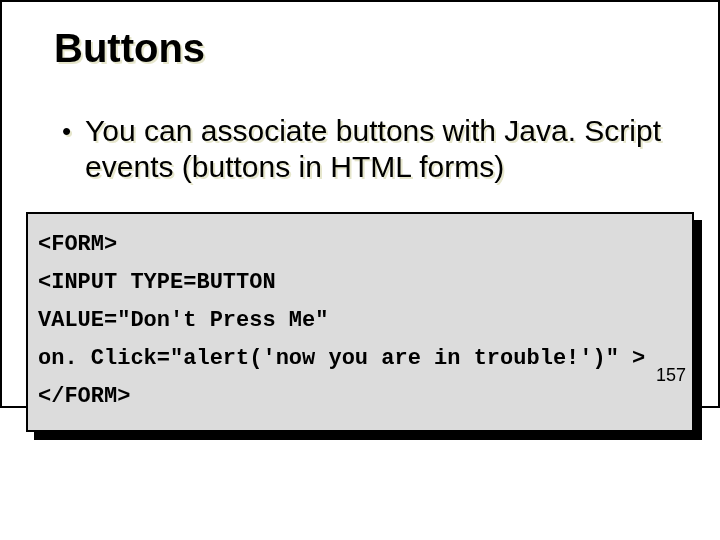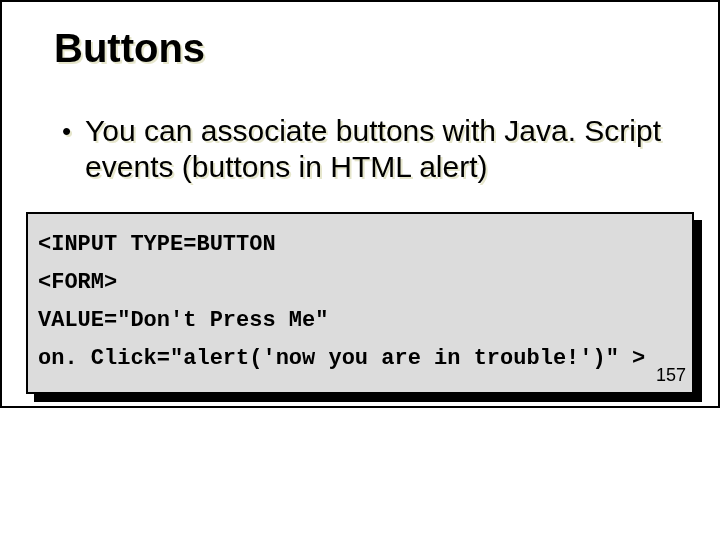--- a/index.html
+++ b/index.html
@@ -82,29 +82,30 @@
 </head>
 <body>
 
 <div class="slide">
 
   <div class="title">Buttons</div>
 
   <div class="bullet-block">
     <div class="bullet-row">
       <div class="bullet-dot">•</div>
-      <div class="bullet-text">You can associate buttons with Java. Script events (buttons in HTML alert)</div>
+      <div class="bullet-text">You can associate buttons with Java. Script events (buttons in HTML forms)</div>
     </div>
   </div>
 
   <div class="code-wrap">
     <div class="code-shadow"></div>
     <div class="code-box">
+      <div class="code-line">&lt;FORM&gt;</div>
       <div class="code-line">&lt;INPUT TYPE=BUTTON</div>
-      <div class="code-line">&lt;FORM&gt;</div>
       <div class="code-line">VALUE="Don't Press Me"</div>
       <div class="code-line">on. Click="alert('now you are in trouble!')" &gt;</div>
+      <div class="code-line">&lt;/FORM&gt;</div>
     </div>
   </div>
 
   <div class="page-num">157</div>
 
 </div>
 
 </body></html>

